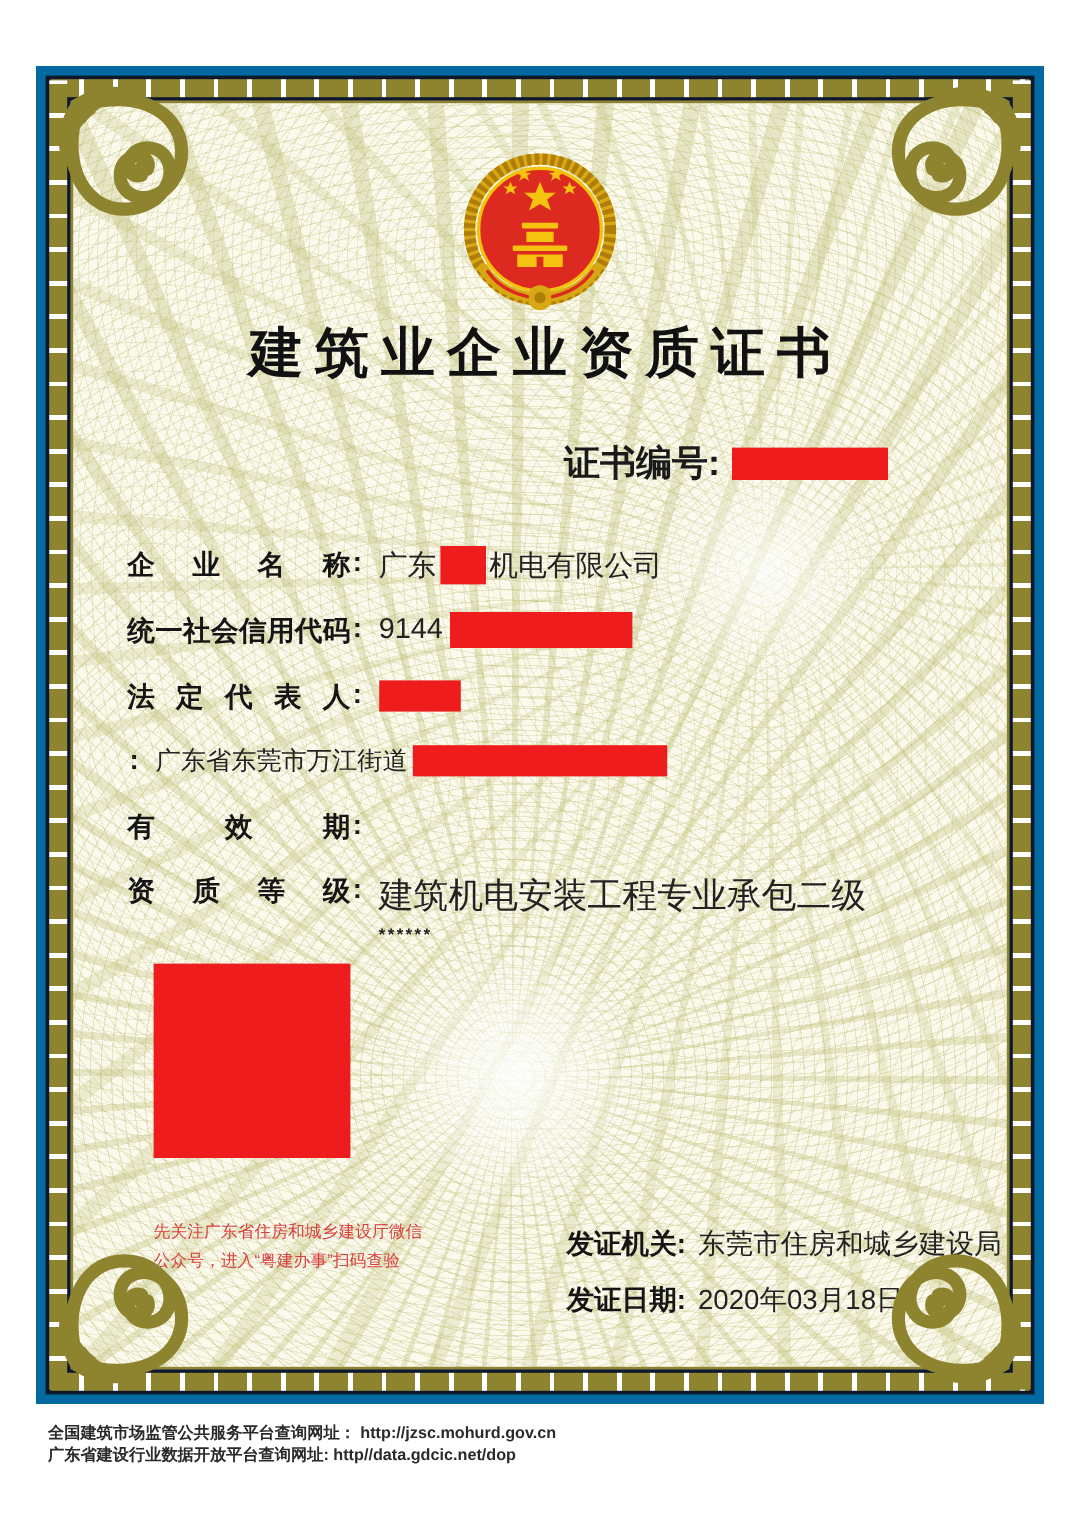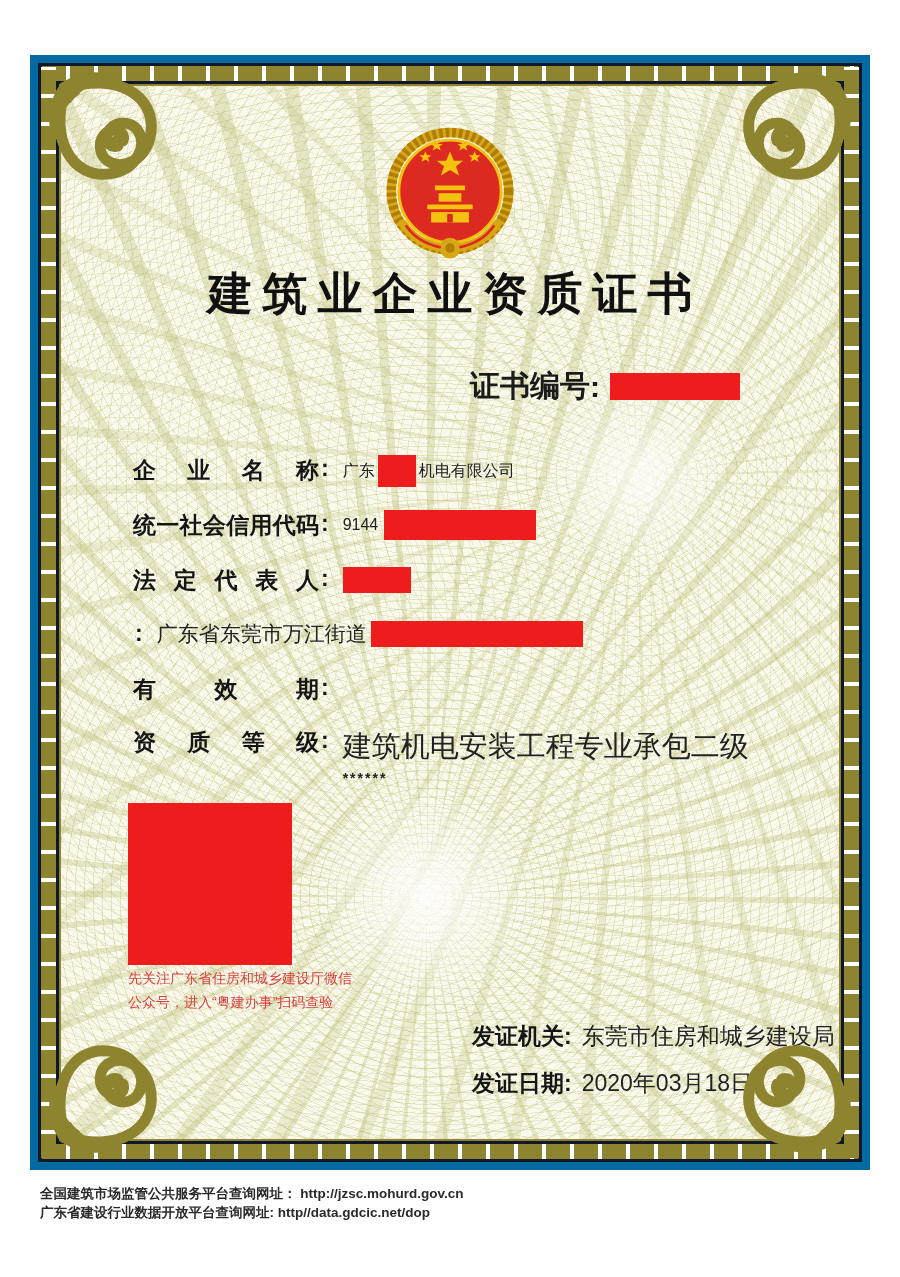--- a/index.html
+++ b/index.html
@@ -41,38 +41,38 @@
   .emblem{position:absolute;left:322px;top:39px;width:134px;height:142px;}
   .cert-title{
     position:absolute;left:0;right:0;top:178px;text-align:center;
     font-size:45px;font-weight:bold;letter-spacing:10px;color:#111;
     text-indent:10px;white-space:nowrap;
   }
   .certno-row{position:absolute;left:409px;top:280px;display:flex;align-items:center;font-size:30px;font-weight:bold;}
   .redact{background:#ee1c1c;display:inline-block;}
   .certno-box{width:130px;height:27px;margin-left:10px;}
 
-  .field-row{position:absolute;left:72px;display:flex;align-items:flex-start;white-space:nowrap;}
+  .field-row{position:absolute;left:45px;display:flex;align-items:flex-start;white-space:nowrap;}
   .f-label{
     display:inline-block;width:186px;font-size:23px;font-weight:bold;
     text-align:justify;text-align-last:justify;color:#151515;
   }
   .f-colon{font-size:23px;font-weight:bold;margin:0 2px 0 2px;}
-  .f-value{font-size:16px;color:#222;display:flex;align-items:center;margin-left:12px;}
+  .f-value{font-size:24px;color:#222;display:flex;align-items:center;margin-left:12px;}
   .f-value.small{font-size:21px;}
   .name-box{width:38px;height:32px;margin:0 3px;}
   .code-box{width:152px;height:30px;margin-left:6px;}
   .rep-box{width:68px;height:26px;margin-top:2px;}
   .addr-box{width:212px;height:26px;margin-left:4px;}
   .grade-wrap{display:flex;flex-direction:column;margin-left:12px;}
   .grade-value{font-size:29px;color:#222;}
   .grade-mask{font-size:14px;font-weight:bold;letter-spacing:2px;color:#222;margin-top:3px;}
 
   .qr-redact{position:absolute;left:67px;top:717px;width:164px;height:162px;background:#ee1c1c;}
-  .qr-note{position:absolute;left:67px;top:880px;font-size:14px;line-height:24px;color:#d84040;}
+  .qr-note{position:absolute;left:67px;top:928px;font-size:14px;line-height:24px;color:#d84040;}
 
   .issue-row{position:absolute;left:411px;display:flex;align-items:center;white-space:nowrap;margin-top:20px;}
   .issue-label{font-size:23px;font-weight:bold;color:#151515;}
   .issue-value{font-size:23px;color:#222;margin-left:10px;}
 
   .footer{position:absolute;left:40px;top:1184px;font-size:13.5px;font-weight:bold;color:#2a2a2a;line-height:19px;}
   .gold{fill:#8e8430;}
 </style>
 </head>
 <body>

